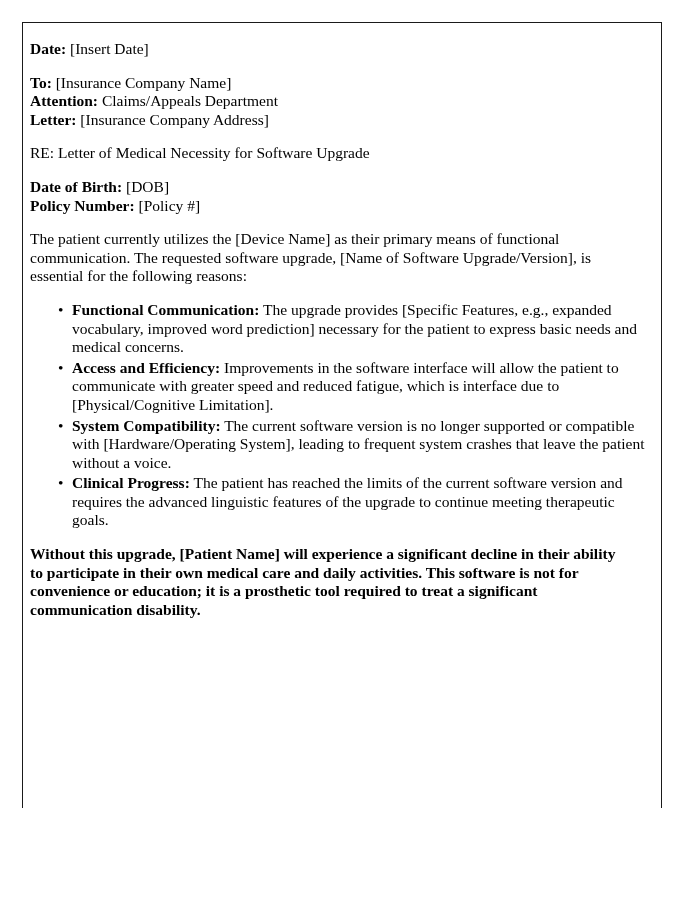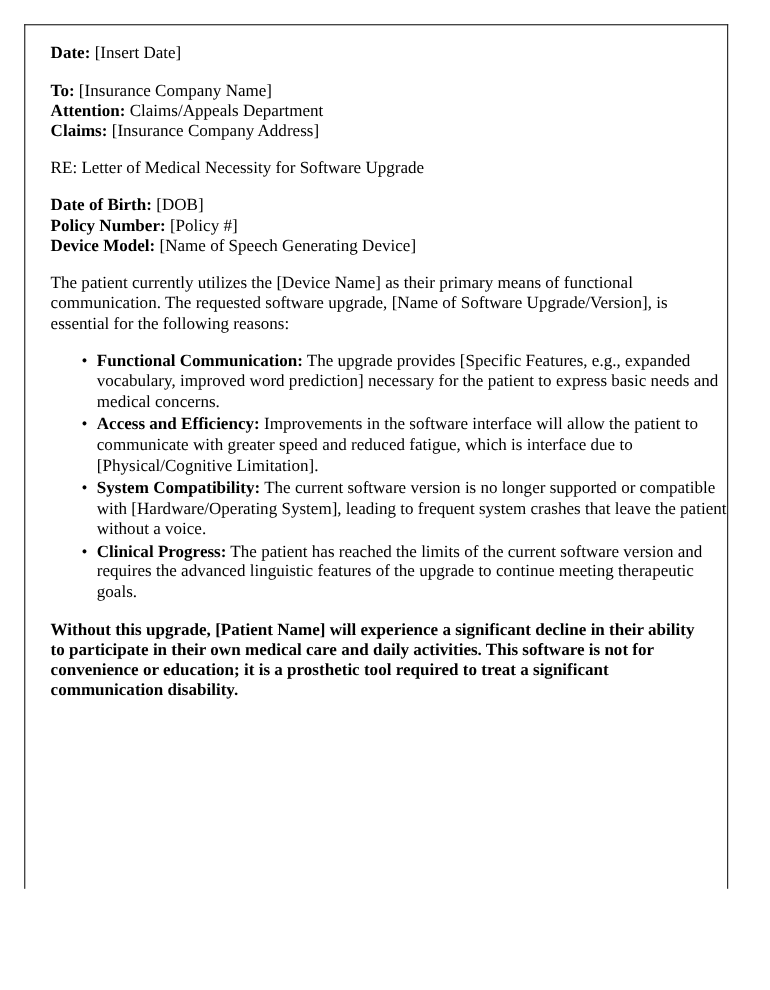--- a/index.html
+++ b/index.html
@@ -26,21 +26,21 @@
     height: 786px;
     border-top: 1.5px solid #1a1a1a;
     border-left: 1.5px solid #1a1a1a;
     border-right: 1.5px solid #1a1a1a;
     border-bottom: none;
     box-sizing: border-box;
   }
 
   #letter {
     position: absolute;
-    left: 46px;
+    left: 30px;
     top: 40px;
     width: 600px;
     font-size: 15.5px;
     line-height: 18.6px;
   }
 
   .block {
     margin: 0 0 15px 0;
   }
 
@@ -103,29 +103,28 @@
 
 <div id="letter">
 
   <div class="block">
     <div class="line"><span class="lbl">Date:</span> <span>[Insert Date]</span></div>
   </div>
 
   <div class="block">
     <div class="line"><span class="lbl">To:</span> <span>[Insurance Company Name]</span></div>
     <div class="line"><span class="lbl">Attention:</span> <span>Claims/Appeals Department</span></div>
-    <div class="line"><span class="lbl">Claims:</span> <span>[Insurance Company Address]</span></div>
+    <div class="line"><span class="lbl">Letter:</span> <span>[Insurance Company Address]</span></div>
   </div>
 
   <div class="re-heading">RE: Letter of Medical Necessity for Software Upgrade</div>
 
   <div class="block">
     <div class="line"><span class="lbl">Date of Birth:</span> <span>[DOB]</span></div>
     <div class="line"><span class="lbl">Policy Number:</span> <span>[Policy #]</span></div>
-    <div class="line"><span class="lbl">Device Model:</span> <span>[Name of Speech Generating Device]</span></div>
   </div>
 
 
 
   <p class="para">The patient currently utilizes the [Device Name] as their primary means of functional communication. The requested software upgrade, [Name of Software Upgrade/Version], is essential for the following reasons:</p>
 
   <ul class="reasons">
     <li>
       <span class="bullet">•</span><span class="term">Functional Communication:</span><span> The upgrade provides [Specific Features, e.g., expanded vocabulary, improved word prediction] necessary for the patient to express basic needs and medical concerns.</span>
     </li>

